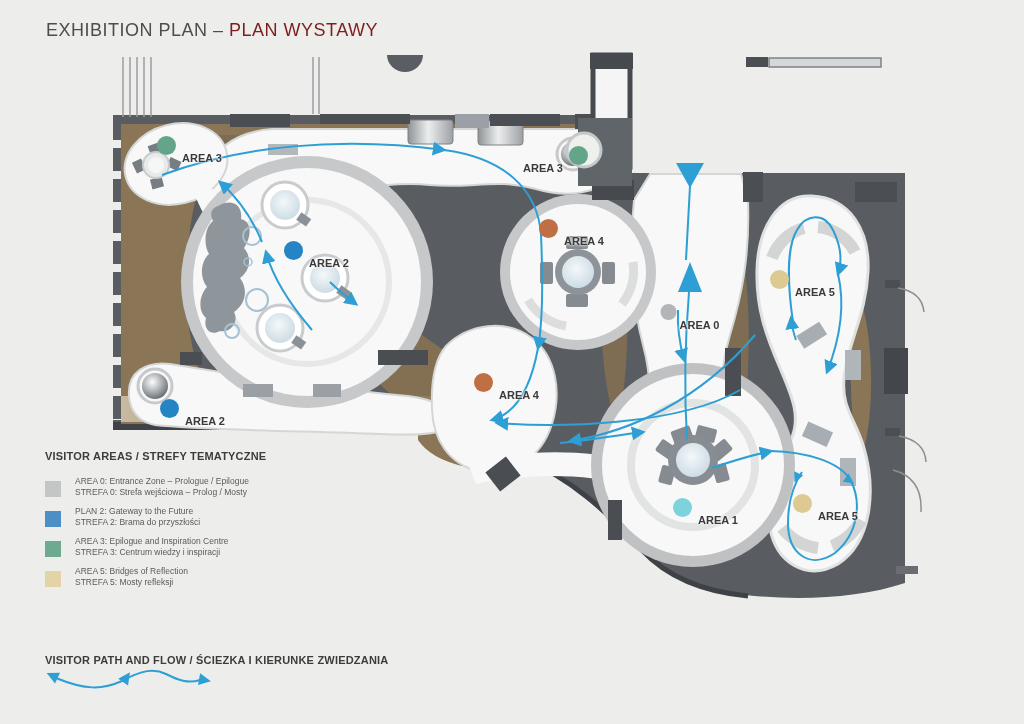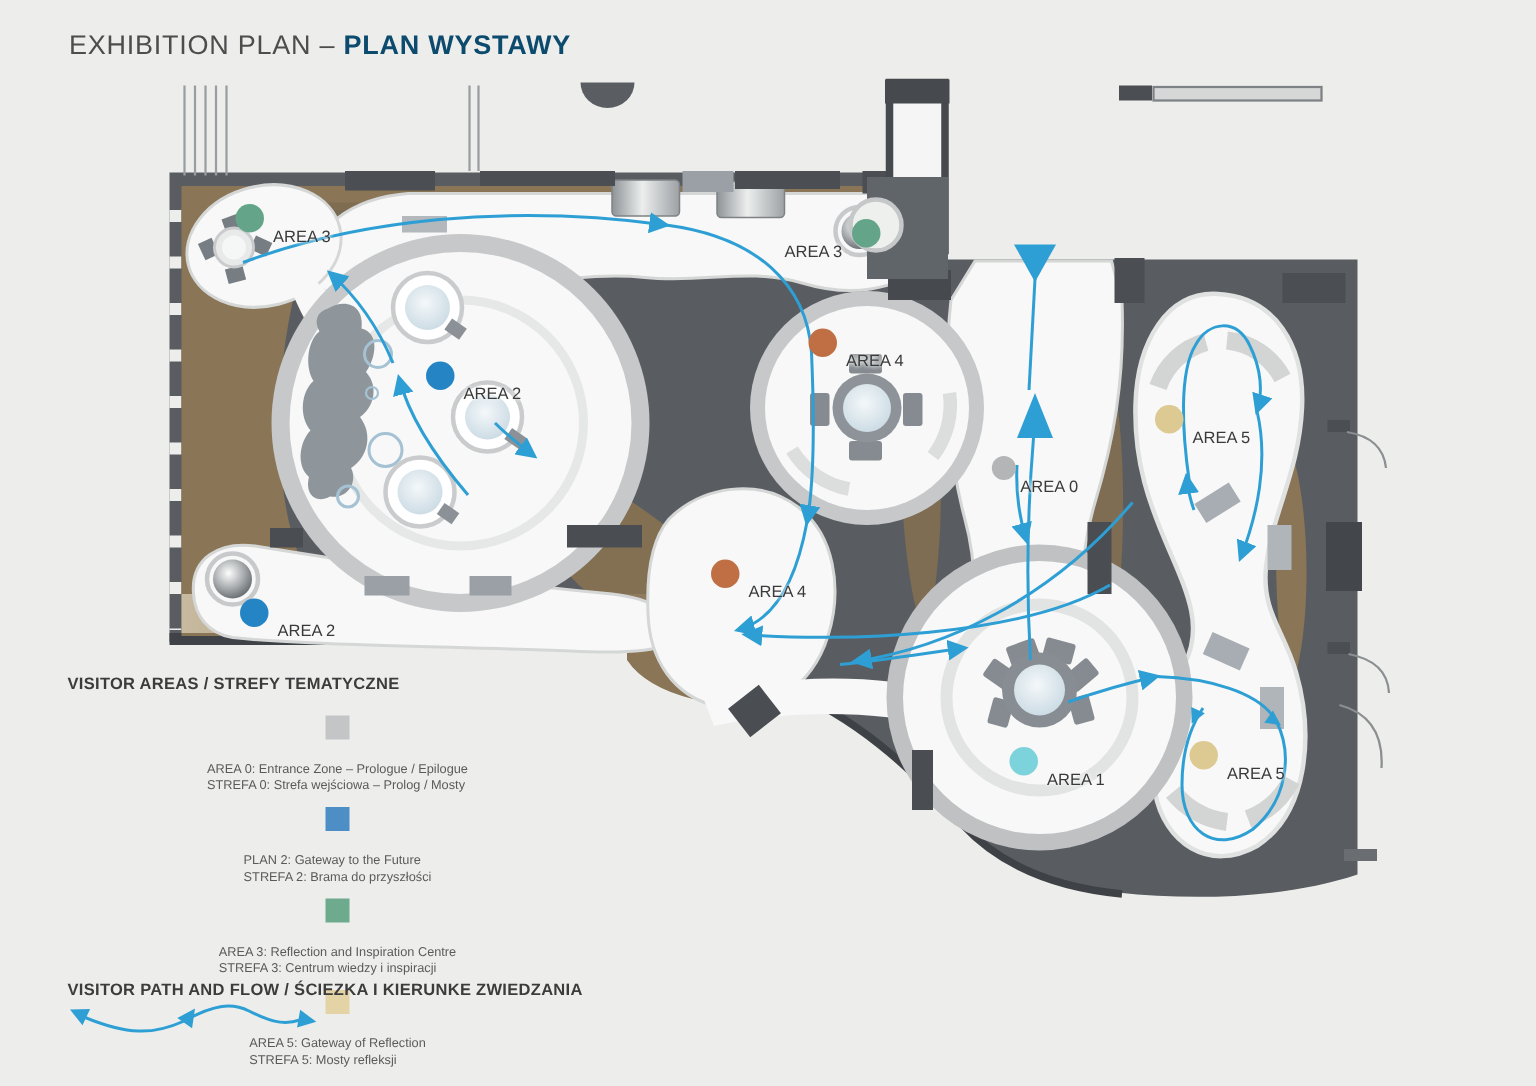--- a/index.html
+++ b/index.html
@@ -8,38 +8,38 @@
     background:#edeeec;
     font-family:"Liberation Sans", sans-serif;
     position:relative;
     overflow:hidden;
   }
   .page-title{
     position:absolute;left:46px;top:20px;
     font-size:18px;color:#4d4d4d;letter-spacing:.5px;
   }
   .page-title .t-reg{font-weight:400;}
-  .page-title .t-bold{font-weight:700;color:#0c4a6e;}
+  .page-title .t-bold{font-weight:400;color:#7f1d1d;}
   #plan-wrap{position:absolute;left:0;top:0;width:1024px;height:724px;}
   #plan-svg{position:absolute;left:0;top:0;}
   
   .marker{position:absolute;display:flex;align-items:center;gap:6px;transform:translate(0,-50%);}
   .marker .dot{width:19px;height:19px;border-radius:50%;flex:0 0 auto;}
   .marker .mlabel{
-    font-size:11px;font-weight:400;color:#3a3a3a;white-space:nowrap;
+    font-size:11px;font-weight:700;color:#3a3a3a;white-space:nowrap;
     text-shadow:0 0 3px #f7f8f7,0 0 3px #f7f8f7;
     margin-top:26px;
   }
   .marker.label-left{flex-direction:row-reverse;}
   .marker.label-below{flex-direction:row;gap:3px;transform:translate(-50%,-50%);}
   
   #legend{position:absolute;left:45px;top:450px;width:360px;}
   .legend-heading{font-size:11px;font-weight:700;color:#3c3c3c;letter-spacing:.2px;}
   #legend-rows{margin-top:14px;display:flex;flex-direction:column;gap:9px;}
-  .lrow{display:flex;align-items:center;gap:14px;flex-direction:column;}
+  .lrow{display:flex;align-items:flex-end;gap:14px;}
   .lrow .swatch{width:16px;height:16px;flex:0 0 auto;margin-top:1px;}
   .lrow .ltext{font-size:8.5px;line-height:10.5px;color:#5a5a5a;}
   #path-heading{position:absolute;left:45px;top:654px;}
   #path-arrow{position:absolute;left:40px;top:662px;}
 </style>
 </head>
 <body>
 
 <div id="plan-wrap">
 
@@ -345,28 +345,28 @@
       <div class="lrow">
         <span class="swatch" style="background: rgb(77, 142, 198);"></span>
         <div class="ltext">
           <div>PLAN 2: Gateway to the Future</div>
           <div>STREFA 2: Brama do przyszłości</div>
         </div>
       </div>
       <div class="lrow">
         <span class="swatch" style="background: rgb(109, 170, 142);"></span>
         <div class="ltext">
-          <div>AREA 3: Reflection and Inspiration Centre</div>
+          <div>AREA 3: Epilogue and Inspiration Centre</div>
           <div>STREFA 3: Centrum wiedzy i inspiracji</div>
         </div>
       </div>
       <div class="lrow">
         <span class="swatch" style="background: rgb(228, 211, 164);"></span>
         <div class="ltext">
-          <div>AREA 5: Gateway of Reflection</div>
+          <div>AREA 5: Bridges of Reflection</div>
           <div>STREFA 5: Mosty refleksji</div>
         </div>
       </div>
     </div>
 </div>
 
 <div id="path-heading" class="legend-heading">VISITOR PATH AND FLOW / ŚCIEZKA I KIERUNKE ZWIEDZANIA</div>
 
 <svg id="path-arrow" width="190" height="36" viewBox="0 0 190 36">
   <path d="M16,16 C45,28 62,28 82,19 C102,8 114,6 126,12 C138,18 148,22 160,18" fill="none" stroke="#2e9fd4" stroke-width="2"></path>

